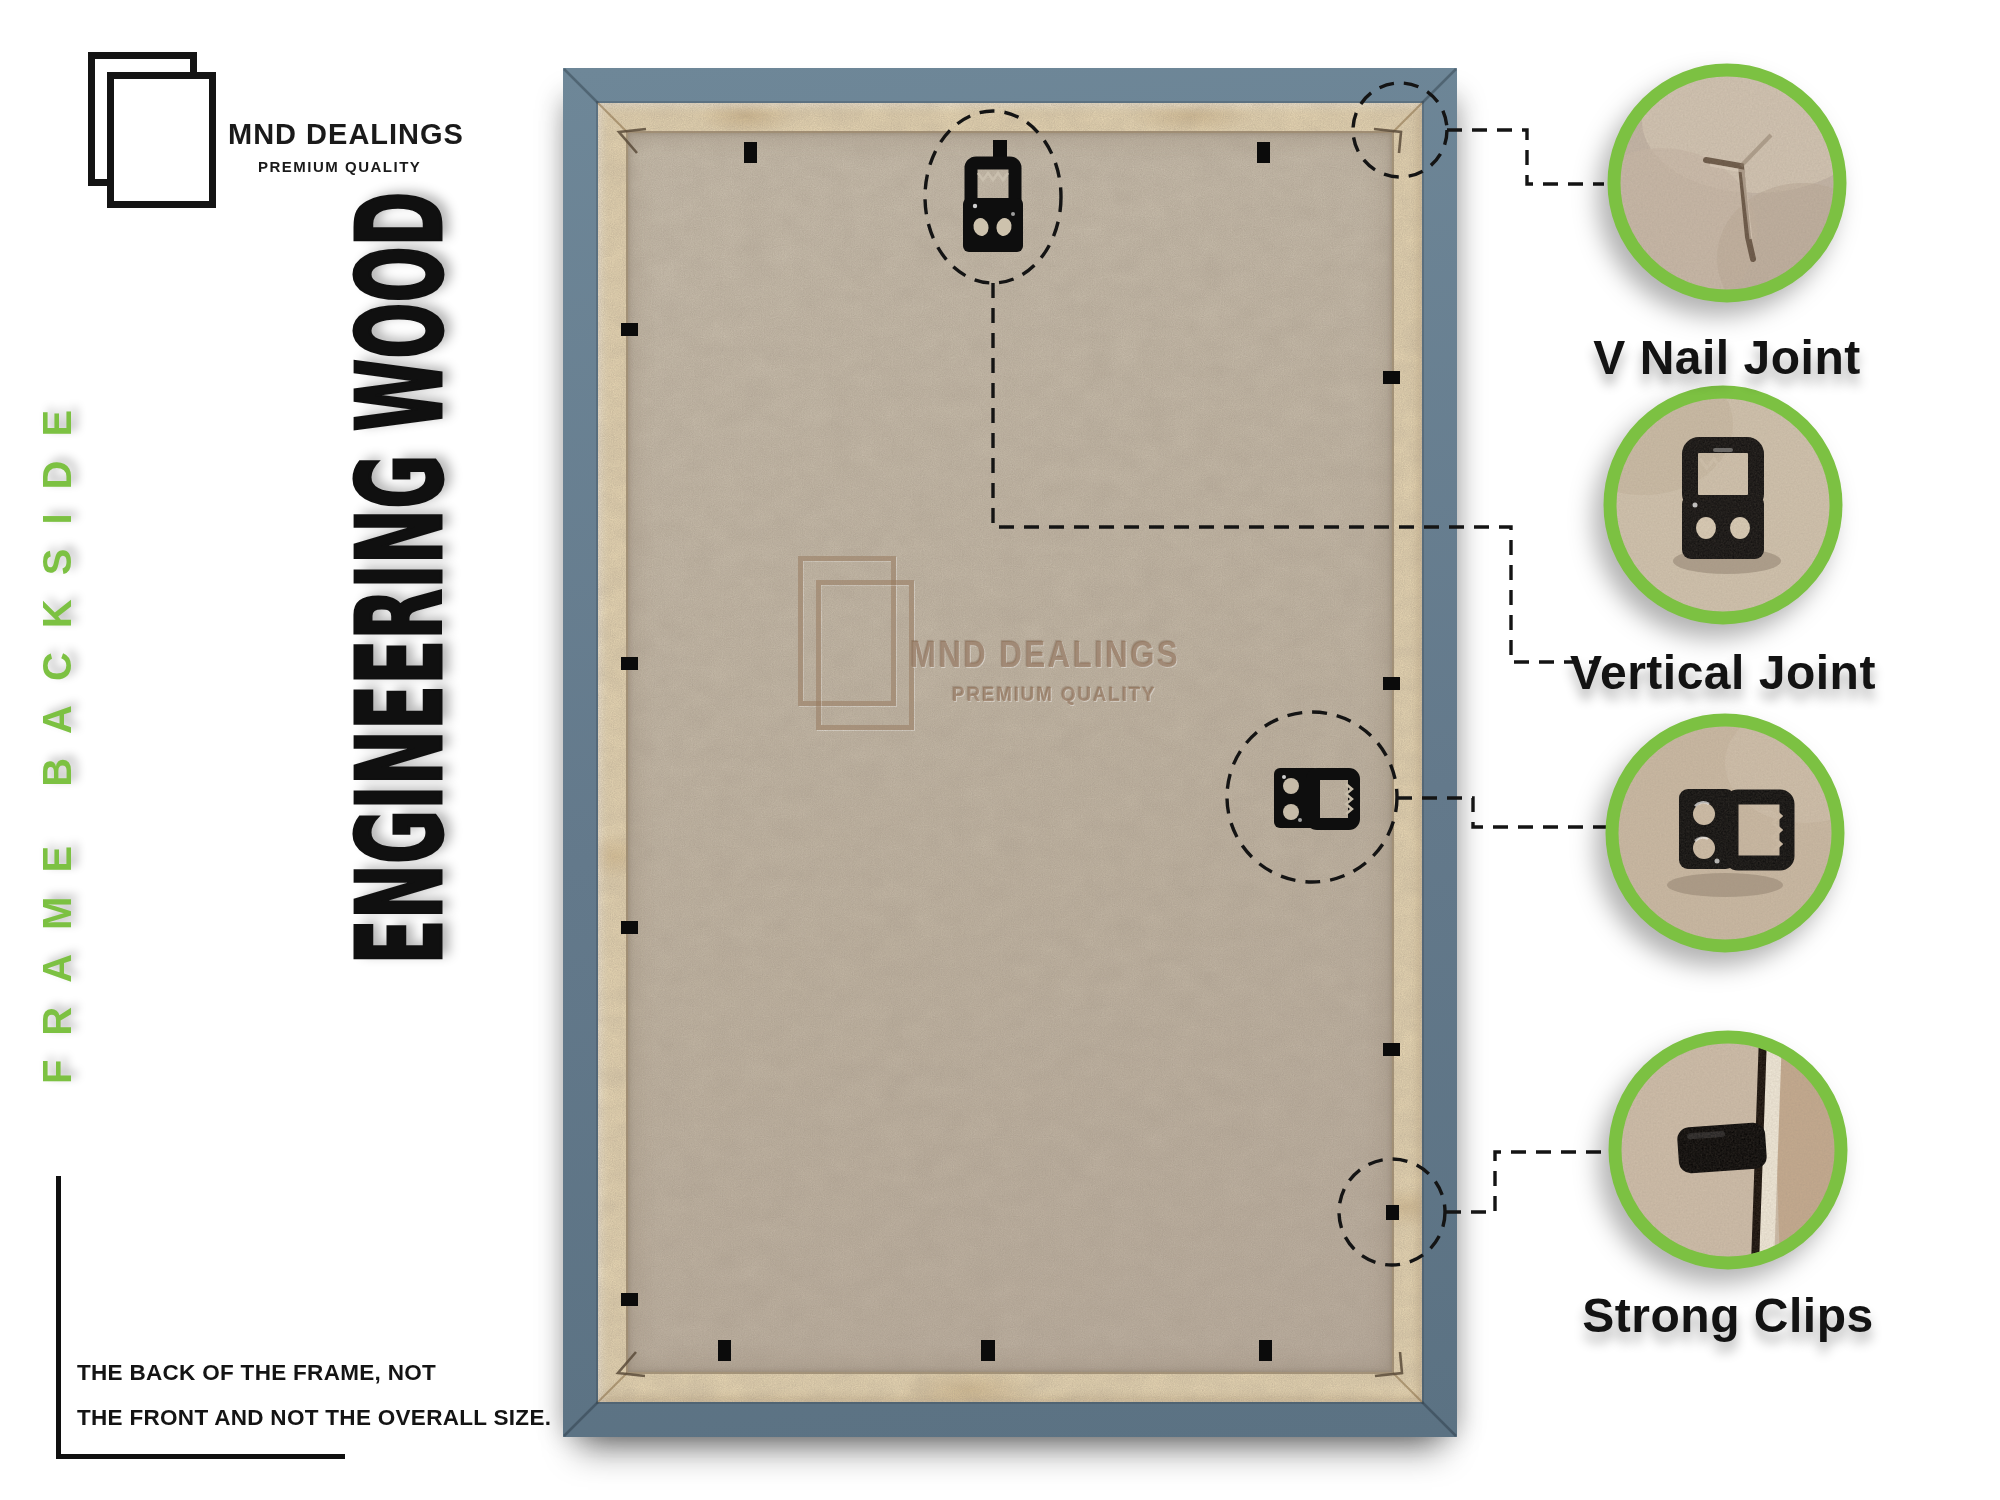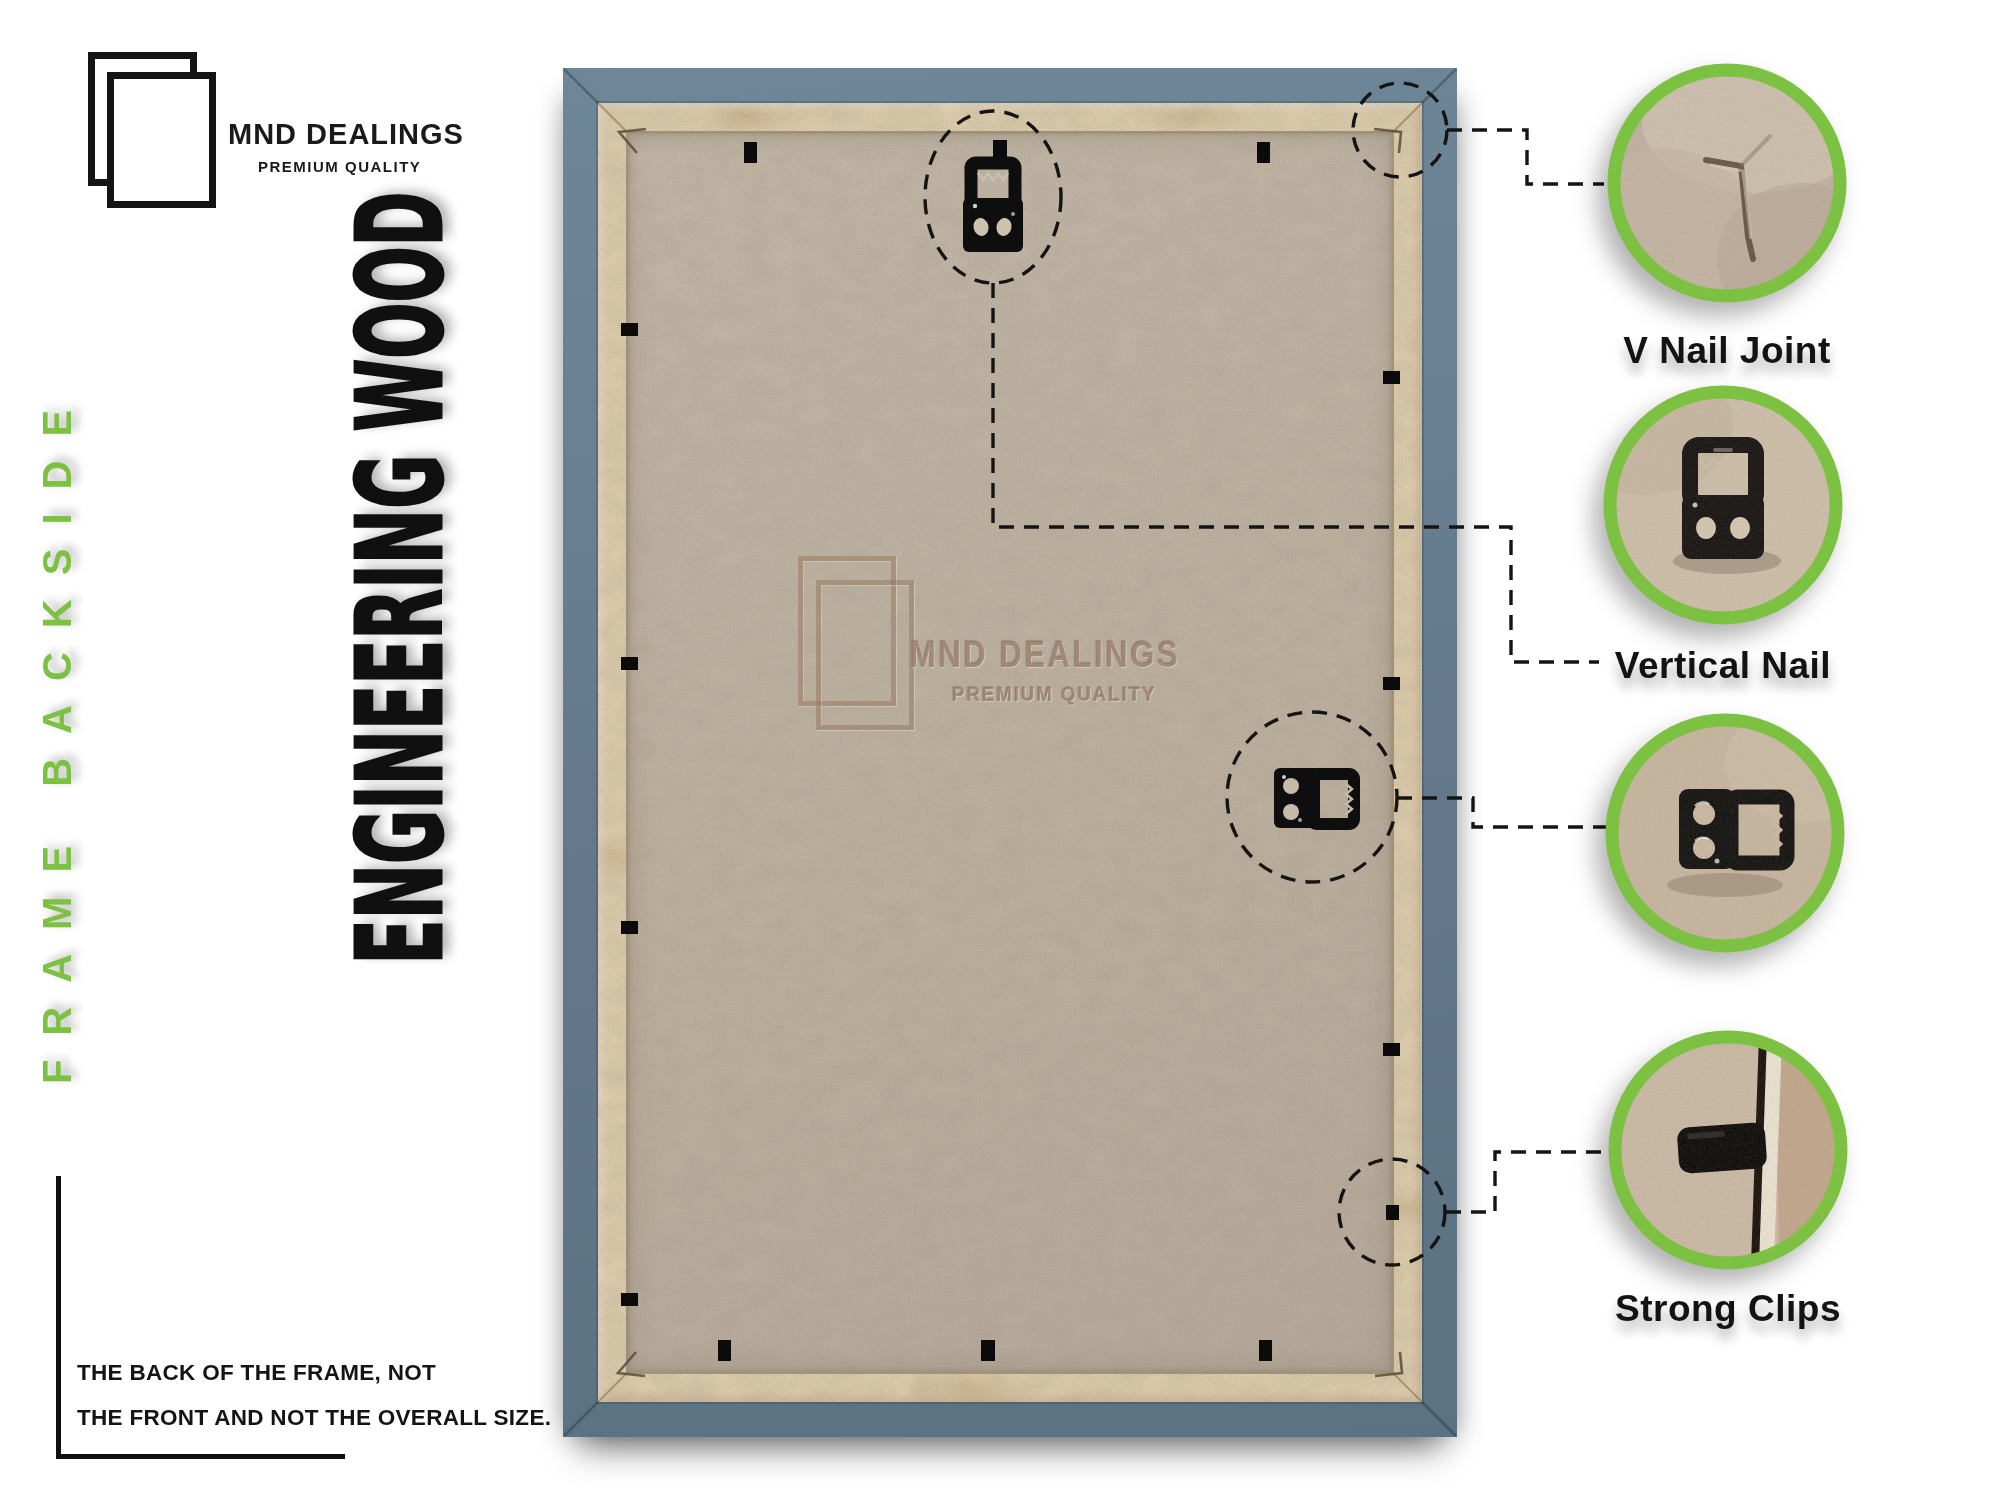--- a/index.html
+++ b/index.html
@@ -51,21 +51,21 @@
       font-weight:bold;white-space:nowrap;transform-origin:0 0;}
   .wm-rect{position:absolute;border:5px solid rgba(151,116,86,.55);
            box-shadow:1px 1px 0 rgba(255,255,255,.45),inset 1px 1px 0 rgba(255,255,255,.35);}
   .wm-back{left:798px;top:556px;width:88px;height:140px;}
   .wm-front{left:816px;top:580px;width:88px;height:140px;}
   .wm-name{left:910px;top:634px;font-size:37px;letter-spacing:3px;transform:scaleX(.84);}
   .wm-tagline{left:952px;top:682px;font-size:21px;letter-spacing:2px;transform:scaleX(.9);}
 
   
   .photo-circle{position:absolute;filter:drop-shadow(-10px 14px 12px rgba(0,0,0,.30));}
-  .callout-label{position:absolute;width:320px;text-align:center;font-size:37px;font-weight:bold;
+  .callout-label{position:absolute;width:320px;text-align:center;font-size:48px;font-weight:bold;
                  letter-spacing:.5px;color:#131313;white-space:nowrap;
                  text-shadow:0 10px 12px rgba(0,0,0,.30);}
 </style>
 </head>
 <body>
 
 <div class="canvas">
 
   <div>
     <div class="logo-rect logo-back"></div>
@@ -271,16 +271,16 @@
       <g transform="rotate(-4 114 118)">
         <rect x="70" y="95" width="88" height="46" rx="12" fill="#0b0908"></rect>
         <rect x="80" y="101" width="38" height="6" rx="3" fill="rgba(255,255,255,0.12)"></rect>
       </g>
       <rect width="240" height="240" filter="url(#c4tex)" opacity="0.3"></rect>
     </g>
     <circle cx="120" cy="120" r="113" fill="none" stroke="#7cc142" stroke-width="13"></circle>
   </svg>
 
   <div class="callout-label" style="left:1567px;top:330px;">V Nail Joint</div>
-  <div class="callout-label" style="left:1563px;top:645px;">Vertical Nail</div>
+  <div class="callout-label" style="left:1563px;top:645px;">Vertical Joint</div>
   <div class="callout-label" style="left:1568px;top:1288px;">Strong Clips</div>
 
 </div>
 
 </body></html>

